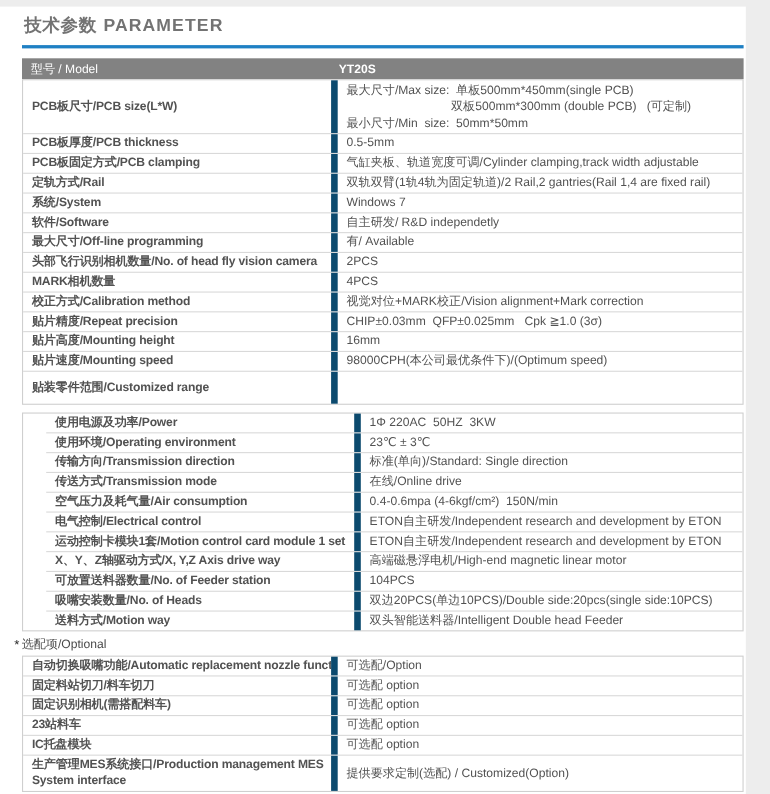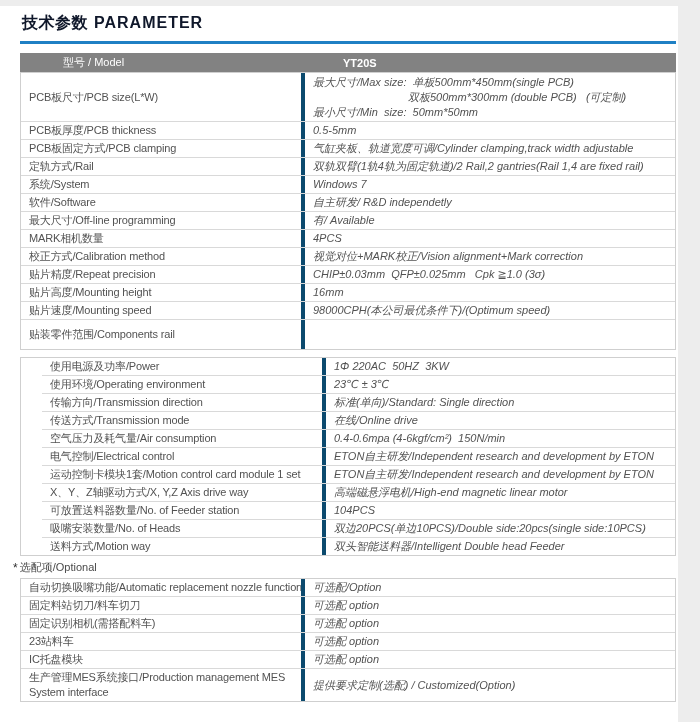--- a/index.html
+++ b/index.html
@@ -5,39 +5,39 @@
   html,body{margin:0;padding:0;}
   body{
     width:700px;height:722px;position:relative;background:#ffffff;
     font-family:"Liberation Sans","DejaVu Sans",sans-serif;
     -webkit-font-smoothing:antialiased;
   }
   .top-strip{position:absolute;top:0;left:0;width:700px;height:6px;background:#ededed;}
   .right-strip{position:absolute;top:0;right:0;width:22px;height:722px;background:#ededed;}
   .content{position:absolute;top:6px;left:20px;width:656px;}
   .page-title{
-    margin:7px 0 0 2px;font-size:16px;font-weight:bold;color:#0f172a;letter-spacing:.5px;
+    margin:7px 0 0 2px;font-size:16px;font-weight:bold;color:#737373;letter-spacing:.5px;
   }
   .page-title .en{margin-left:6px;letter-spacing:1px;}
   .rule{height:3px;margin-top:7px;background:#1f80c4;}
   .thead{
     display:flex;align-items:center;height:19px;margin-top:9px;
     background:#828282;color:#ffffff;font-size:11px;
   }
   .thead .hcell1{width:266px;padding:0 6px 0 8px;white-space:pre;}
   .thead .hcell2{flex:1;padding:0 8px;font-weight:bold;white-space:pre;}
   .spec-table{border:1px solid #cfcfcf;background:#fff;}
   .spec-table + .spec-table, .gap{margin-top:7px;padding-left:21px;}
   .trow{display:flex;align-items:stretch;border-top:1px solid #d9d9d9;min-height:17px;}
   .trow:first-child{border-top:none;}
   .cell{display:flex;flex-direction:column;justify-content:center;
     font-size:11px;line-height:15px;color:#525252;}
-  .cell.label{width:266px;flex:none;border-right:4px solid #0c4a6e;
-    padding:1px 6px 1px 8px;letter-spacing:-0.15px;overflow:hidden;}
-  .cell.value{flex:1;padding:1px 8px;overflow:hidden;font-style:italic;}
+  .cell.label{width:266px;flex:none;border-right:6px solid #0c4a6e;
+    padding:1px 6px 1px 8px;letter-spacing:-0.15px;overflow:hidden;font-weight:bold;}
+  .cell.value{flex:1;padding:1px 8px;overflow:hidden;}
   .cell .line{white-space:pre;}
   .cell{white-space:pre;}
   #section1 .trow:last-child{min-height:29px;}
   #section1 .trow:first-child{min-height:48px;}
   #optional-table .trow:last-child{min-height:30px;}
   .value-lines .line:nth-child(2){padding-left:95px;}
   .optional-label{
     display:flex;align-items:center;height:17px;margin:3px 0 2px -7px;
     font-size:11px;color:#4a4a4a;
   }
@@ -48,21 +48,21 @@
 
 <div class="top-strip"></div>
 <div class="right-strip"></div>
 
 <div class="content">
 
   <h1 class="page-title"><span class="zh">技术参数</span><span class="en">PARAMETER</span></h1>
 
   <div class="rule" style="background: rgb(31, 128, 196);"></div>
 
-  <div class="thead" style="background: rgb(130, 130, 130); padding-left: 35px;">
+  <div class="thead" style="background: rgb(130, 130, 130);">
     <div class="hcell1">型号 / Model</div>
     <div class="hcell2">YT20S</div>
   </div>
 
   <div class="spec-table" id="section1">
       <div class="trow">
         <div class="cell label">PCB板尺寸/PCB size(L*W)</div>
         <div class="cell value value-lines"><div class="line">最大尺寸/Max size:  单板500mm*450mm(single PCB)</div><div class="line">双板500mm*300mm (double PCB)   (可定制)</div><div class="line">最小尺寸/Min  size:  50mm*50mm</div></div>
       </div>
       <div class="trow">
@@ -83,41 +83,45 @@
       </div>
       <div class="trow">
         <div class="cell label">软件/Software</div>
         <div class="cell value">自主研发/ R&amp;D independetly</div>
       </div>
       <div class="trow">
         <div class="cell label">最大尺寸/Off-line programming</div>
         <div class="cell value">有/ Available</div>
       </div>
       <div class="trow">
+        <div class="cell label">头部飞行识别相机数量/No. of head fly vision camera</div>
+        <div class="cell value">2PCS</div>
+      </div>
+      <div class="trow">
         <div class="cell label">MARK相机数量</div>
         <div class="cell value">4PCS</div>
       </div>
       <div class="trow">
         <div class="cell label">校正方式/Calibration method</div>
         <div class="cell value">视觉对位+MARK校正/Vision alignment+Mark correction</div>
       </div>
       <div class="trow">
         <div class="cell label">贴片精度/Repeat precision</div>
         <div class="cell value">CHIP±0.03mm  QFP±0.025mm   Cpk ≧1.0 (3σ)</div>
       </div>
       <div class="trow">
         <div class="cell label">贴片高度/Mounting height</div>
         <div class="cell value">16mm</div>
       </div>
       <div class="trow">
         <div class="cell label">贴片速度/Mounting speed</div>
         <div class="cell value">98000CPH(本公司最优条件下)/(Optimum speed)</div>
       </div>
       <div class="trow">
-        <div class="cell label">贴装零件范围/Components rail</div>
+        <div class="cell label">贴装零件范围/Customized range</div>
       </div>
     </div>
 
   <div class="spec-table" id="section2">
       <div class="trow">
         <div class="cell label">使用电源及功率/Power</div>
         <div class="cell value">1Φ 220AC  50HZ  3KW</div>
       </div>
       <div class="trow">
         <div class="cell label">使用环境/Operating environment</div>

